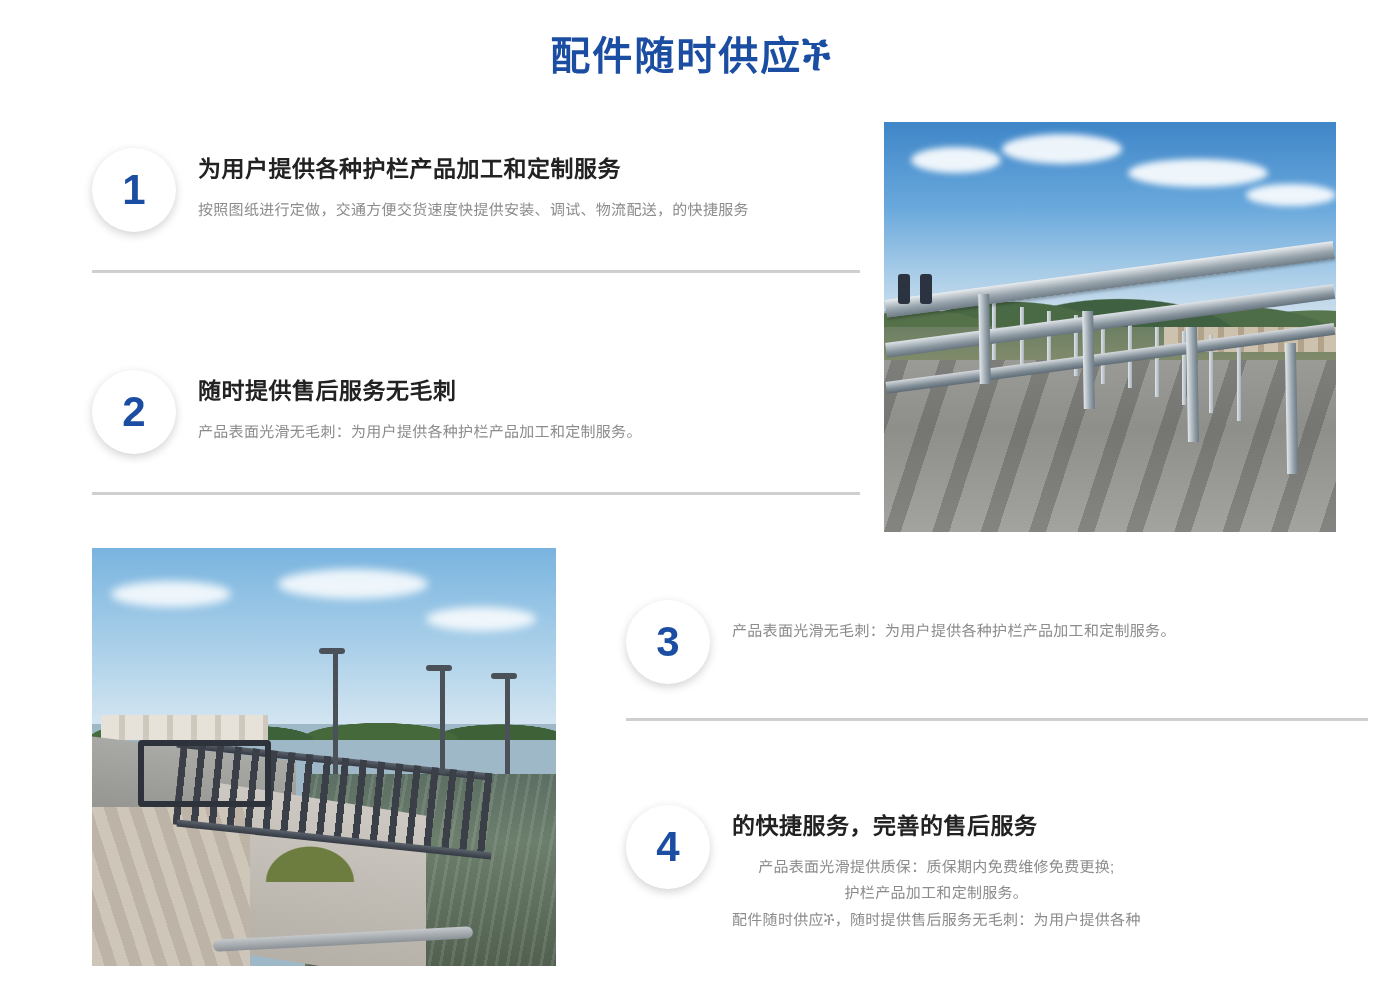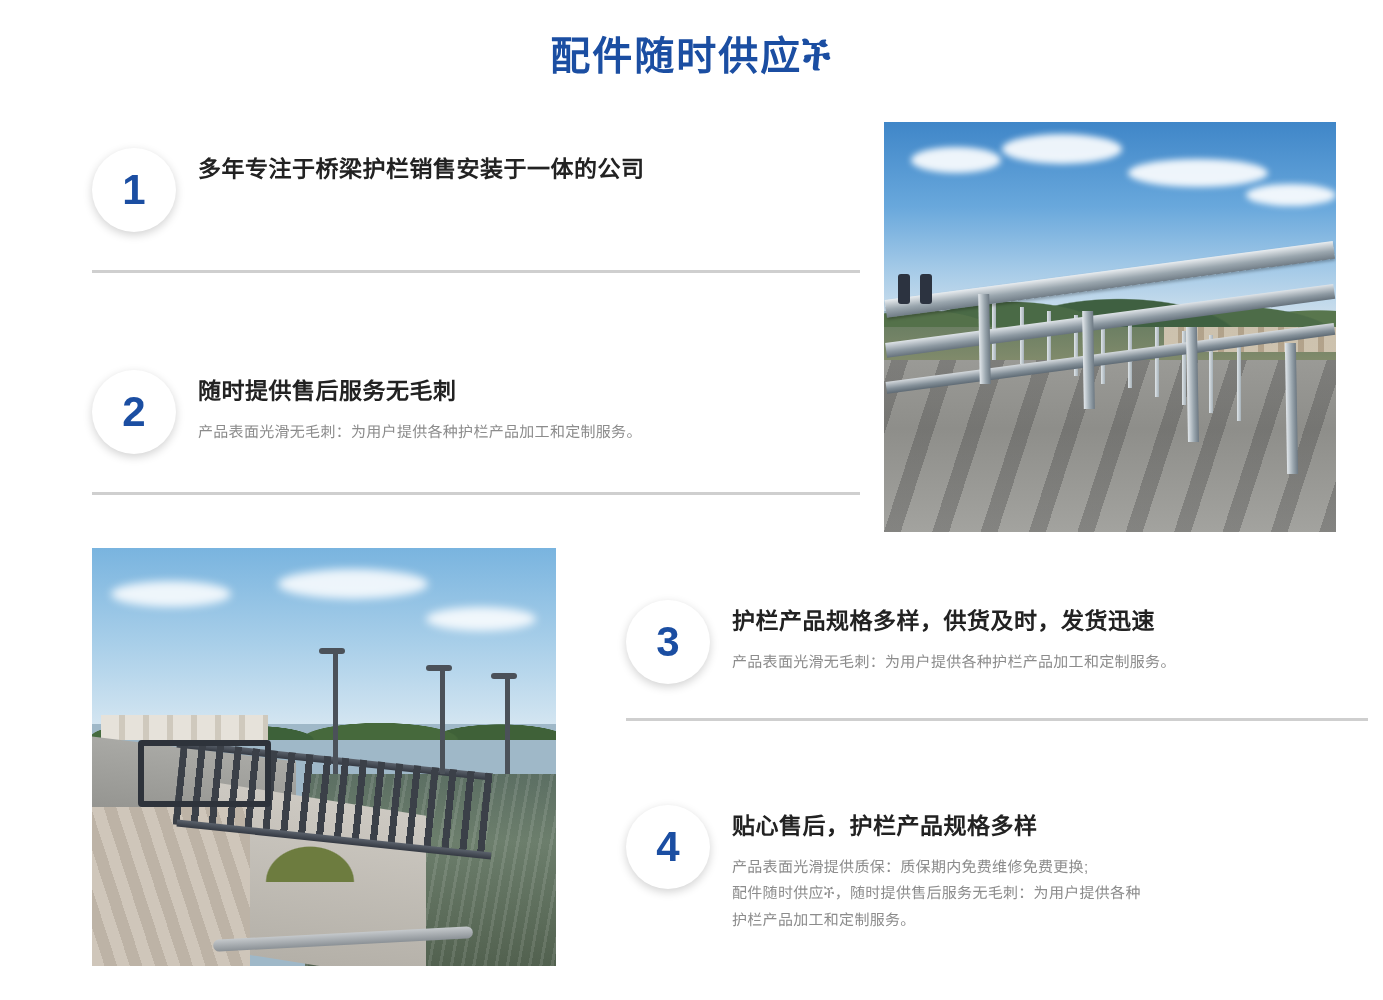--- a/index.html
+++ b/index.html
@@ -236,55 +236,57 @@
   }
 </style>
 </head>
 <body>
 
 <div class="page-title">配件随时供应ች</div>
 
 <div class="feature" style="left:92px; top:148px; width:780px;">
   <div class="badge">1</div>
   <div class="feature-text">
-    <div class="feature-title">多年专注于桥梁护栏销售安装于一体的公司</div>
+    <div class="feature-title">为用户提供各种护栏产品加工和定制服务</div>
+    <div class="feature-desc">
+      <span class="ln">按照图纸进行定做，交通方便交货速度快提供安装、调试、物流配送，的快捷服务</span>
+    </div>
   </div>
 </div>
 <div class="divider" style="left:92px; top:270px; width:768px;"></div>
 
 <div class="feature" style="left:92px; top:370px; width:780px;">
   <div class="badge">2</div>
   <div class="feature-text">
     <div class="feature-title">随时提供售后服务无毛刺</div>
     <div class="feature-desc">
       <span class="ln">产品表面光滑无毛刺：为用户提供各种护栏产品加工和定制服务。</span>
     </div>
   </div>
 </div>
 <div class="divider" style="left:92px; top:492px; width:768px;"></div>
 
 <div class="feature" style="left:626px; top:600px; width:700px;">
   <div class="badge">3</div>
   <div class="feature-text">
-    <div class="feature-title">护栏产品规格多样，供货及时，发货迅速</div>
     <div class="feature-desc">
       <span class="ln">产品表面光滑无毛刺：为用户提供各种护栏产品加工和定制服务。</span>
     </div>
   </div>
 </div>
 <div class="divider" style="left:626px; top:718px; width:742px;"></div>
 
 <div class="feature" style="left:626px; top:805px; width:700px;">
   <div class="badge">4</div>
   <div class="feature-text">
-    <div class="feature-title">贴心售后，护栏产品规格多样</div>
-    <div class="feature-desc" style="text-align:left;">
+    <div class="feature-title">的快捷服务，完善的售后服务</div>
+    <div class="feature-desc" style="text-align:center;">
       <span class="ln">产品表面光滑提供质保：质保期内免费维修免费更换;</span>
+      <span class="ln">护栏产品加工和定制服务。</span>
       <span class="ln">配件随时供应ች，随时提供售后服务无毛刺：为用户提供各种</span>
-      <span class="ln">护栏产品加工和定制服务。</span>
     </div>
   </div>
 </div>
 
 <div class="photo" id="photo-bridge-railing">
   <div class="p1-sky"></div>
   <div class="p1-cloud" style="left:6%;  top:6%;  width:90px; height:26px;"></div>
   <div class="p1-cloud" style="left:26%; top:3%;  width:120px; height:30px;"></div>
   <div class="p1-cloud" style="left:54%; top:9%;  width:140px; height:28px;"></div>
   <div class="p1-cloud" style="left:80%; top:15%; width:90px;  height:22px;"></div>

